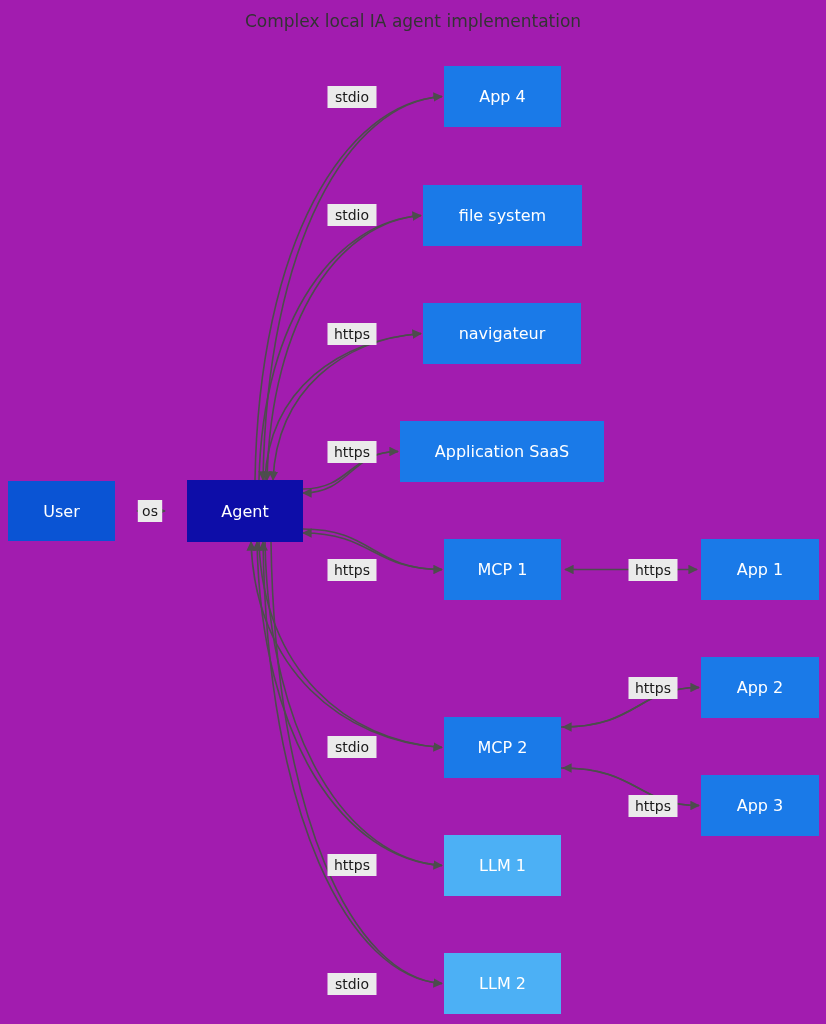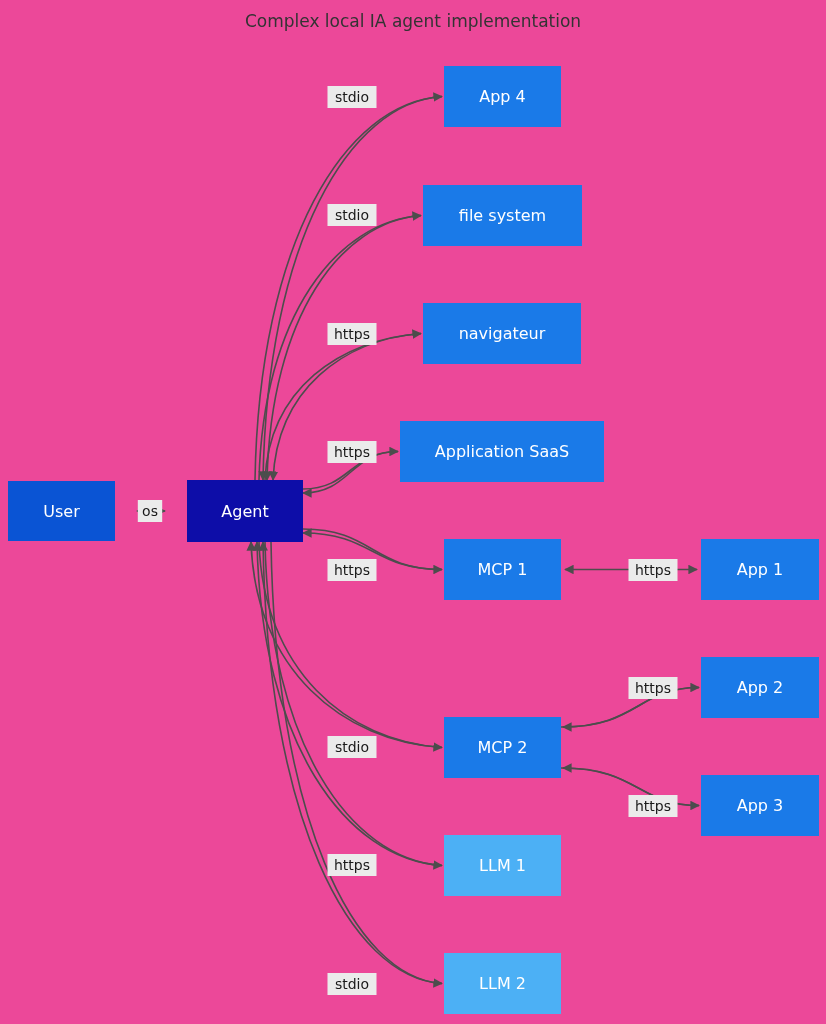--- a/index.html
+++ b/index.html
@@ -10,21 +10,21 @@
   body {
     width: 826px;
     height: 1024px;
     overflow: hidden;
     font-family: "DejaVu Sans", sans-serif;
   }
   #diagram-root {
     position: relative;
     width: 826px;
     height: 1024px;
-    background: #ec4899;
+    background: #a21caf;
   }
   svg#diagram-svg {
     position: absolute;
     top: 0;
     left: 0;
     width: 826px;
     height: 1024px;
     display: block;
   }
   .diagram-title {

